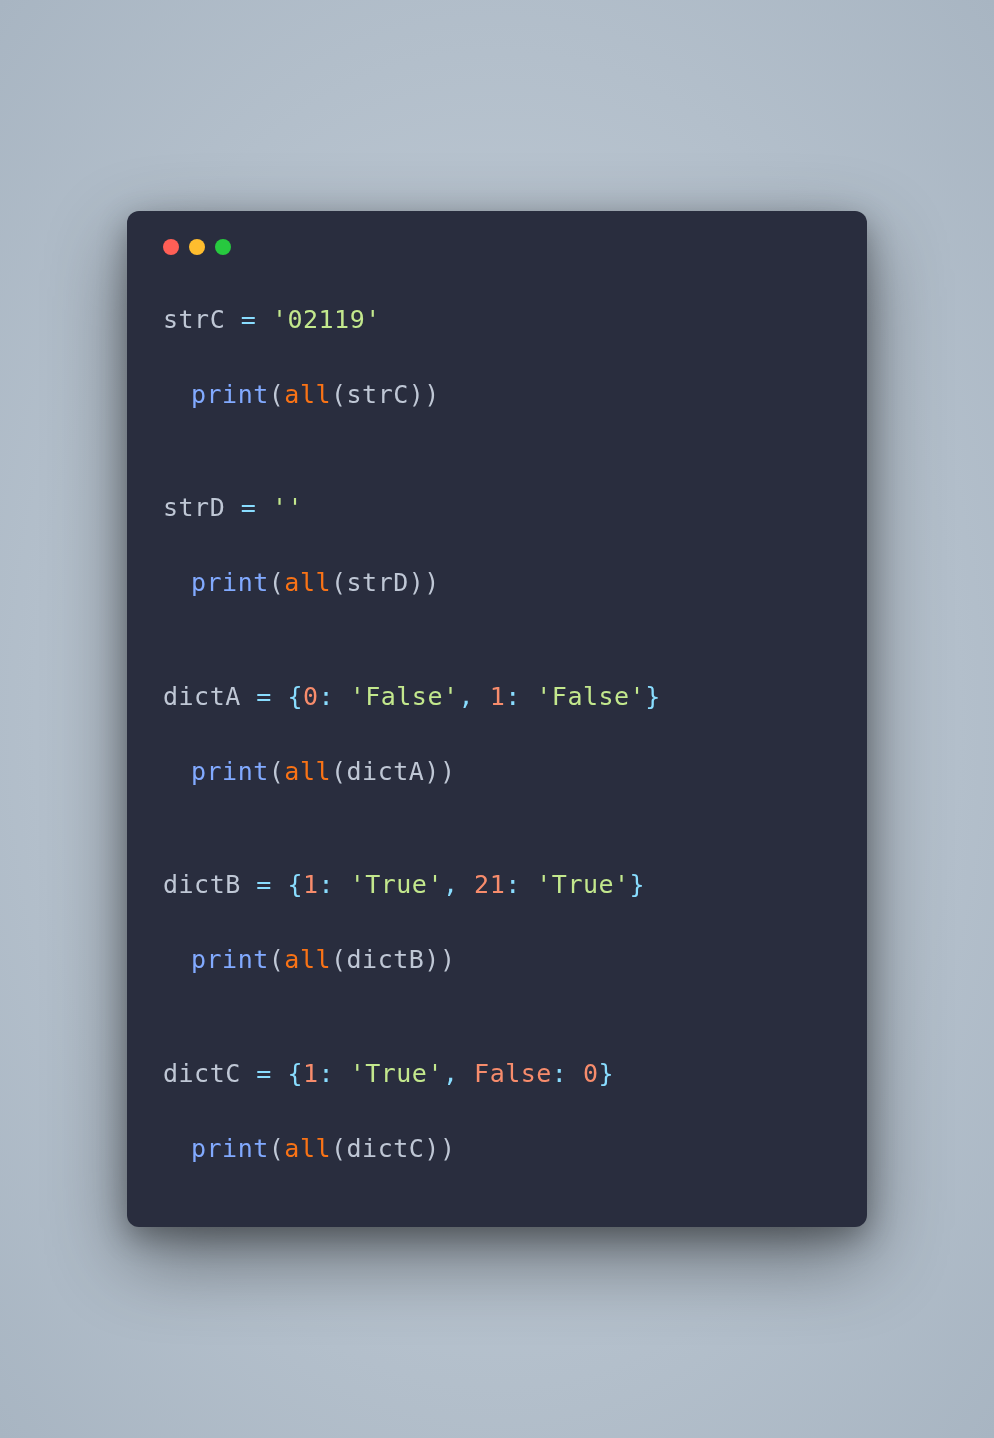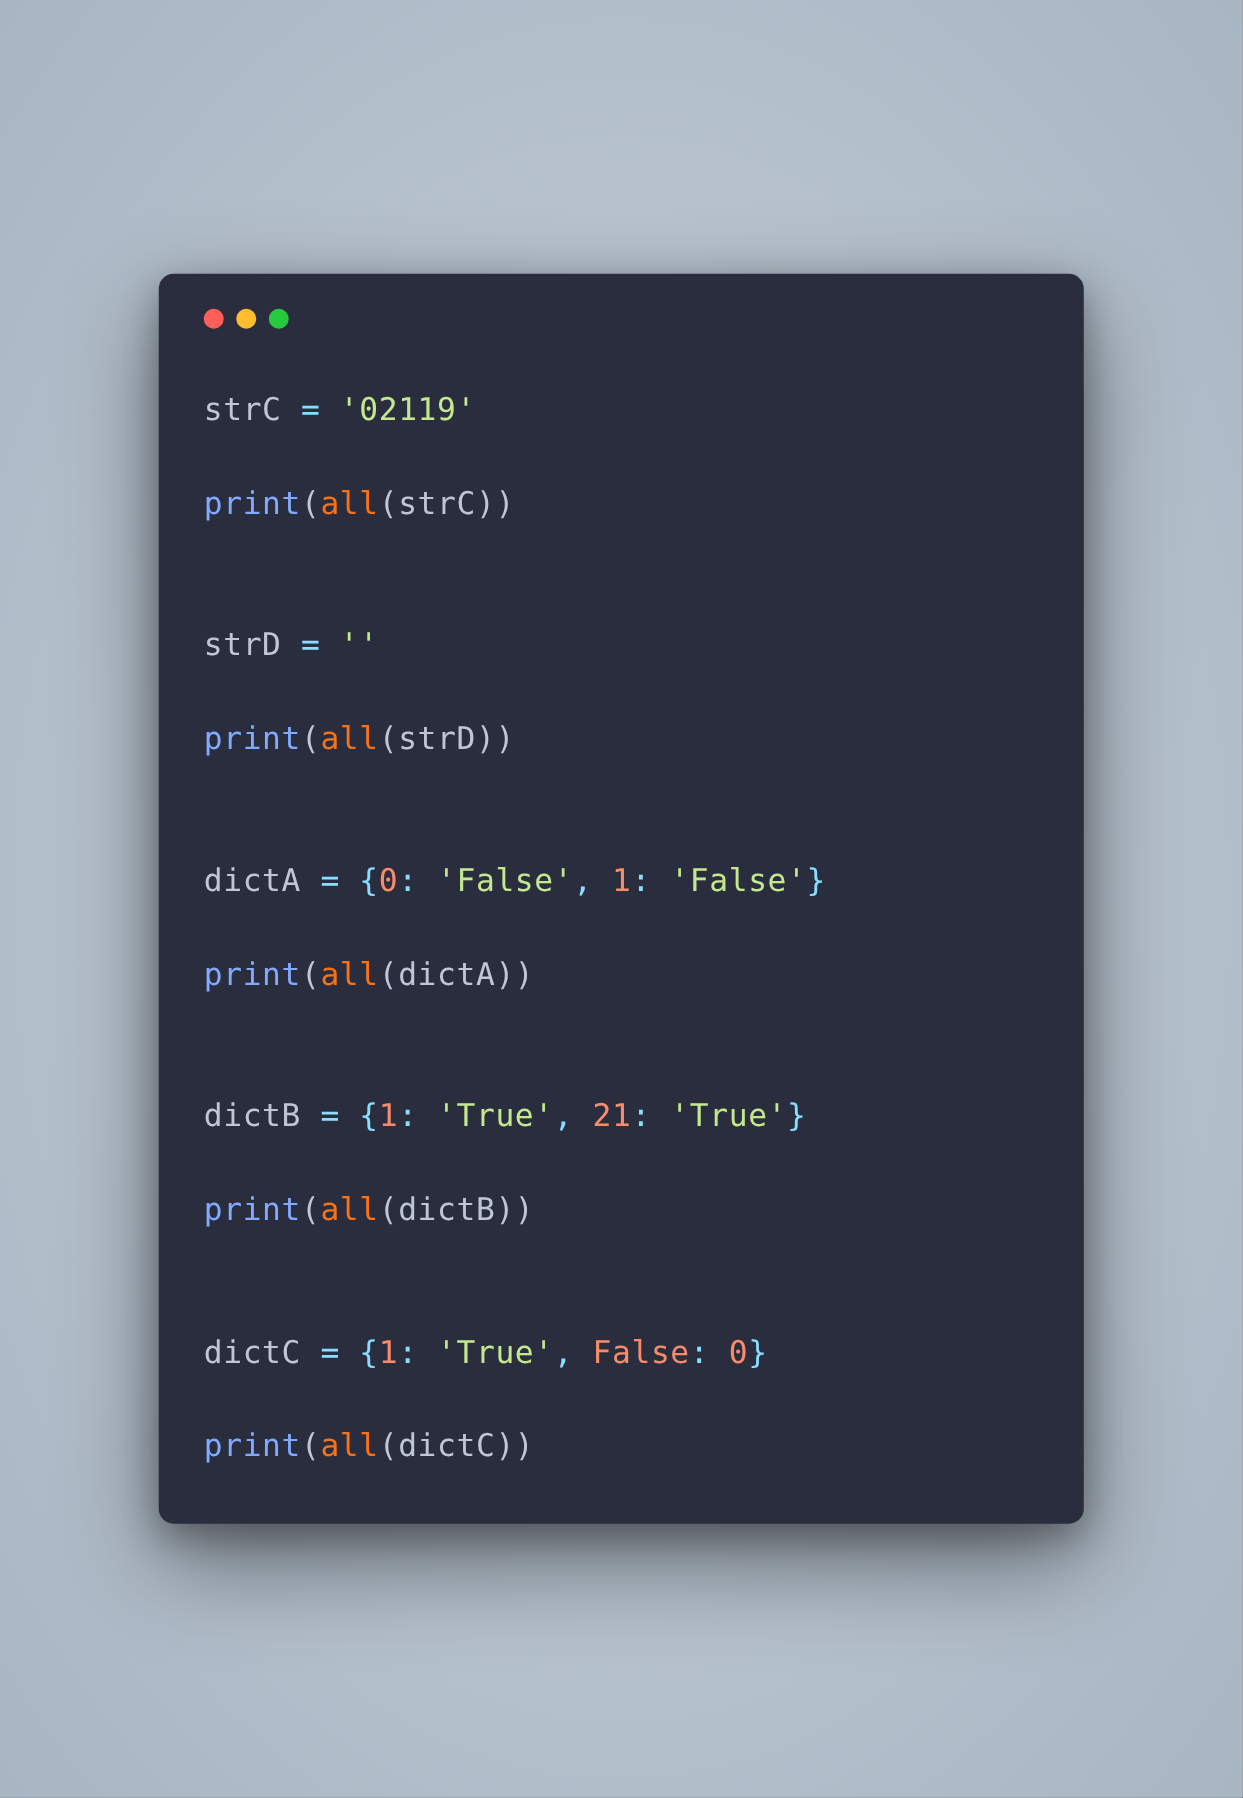--- a/index.html
+++ b/index.html
@@ -10,21 +10,21 @@
     display: flex;
     align-items: center;
     justify-content: center;
     font-family: ui-monospace, "SF Mono", "Menlo", "Consolas", monospace;
   }
   .window {
     width: 740px;
     background: #292d3e;
     border-radius: 12px;
     box-shadow: 0 30px 80px rgba(0,0,0,0.45), 0 10px 30px rgba(0,0,0,0.3);
-    padding: 28px 36px 44px 36px;
+    padding: 28px 36px 60px 36px;
   }
   .traffic-lights {
     display: flex;
     gap: 10px;
     margin-bottom: 46px;
   }
   .dot {
     width: 16px;
     height: 16px;
     border-radius: 50%;
@@ -37,21 +37,21 @@
     line-height: 1.5;
     letter-spacing: 0.5px;
     white-space: pre;
     color: #bfc7d5;
   }
   .line { min-height: 1.5em; }
   .block { margin-bottom: 76px; }
   .block:last-child { margin-bottom: 0; }
   .t-default { color: #bfc7d5; }
   .t-op { color: #89ddff; }
-  .t-fn { color: #82aaff; }
+  .t-fn { color: #82aaff; margin-left: 28px; }
   .t-builtin { color: #f97316; }
   .t-str { color: #c3e88d; }
   .t-num { color: #f78c6c; }
   .t-paren { color: #bfc7d5; }
 </style>
 </head>
 <body>
 
 <div class="window">
   <div class="traffic-lights">

